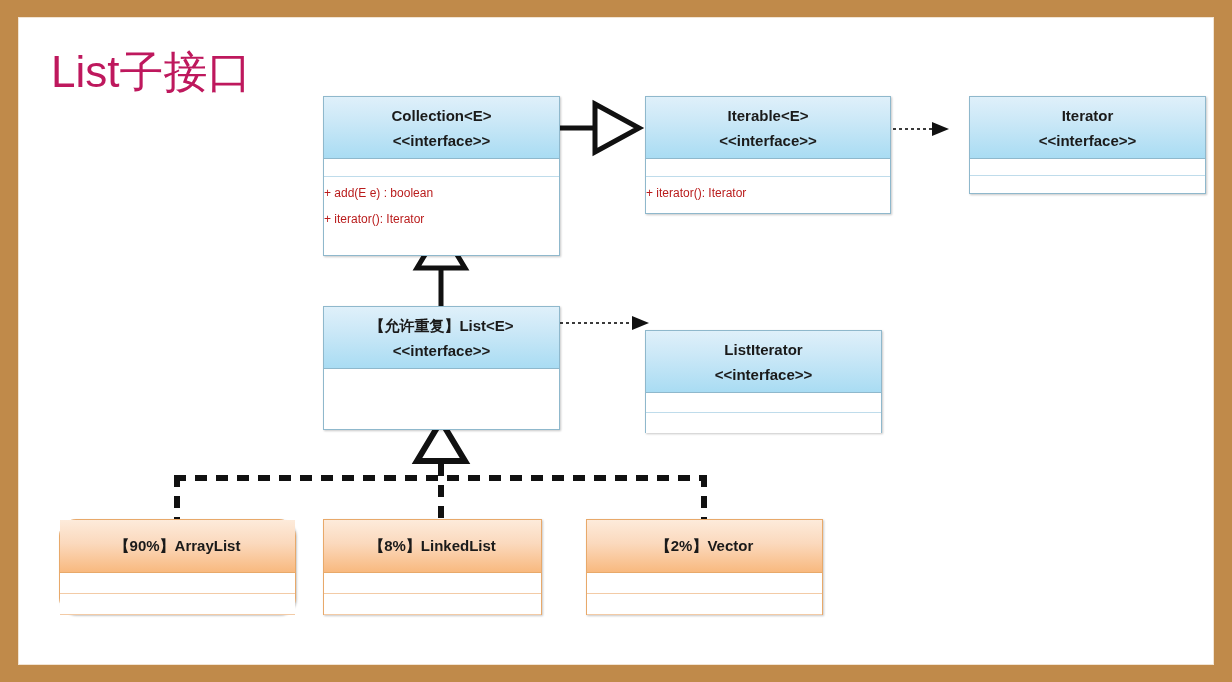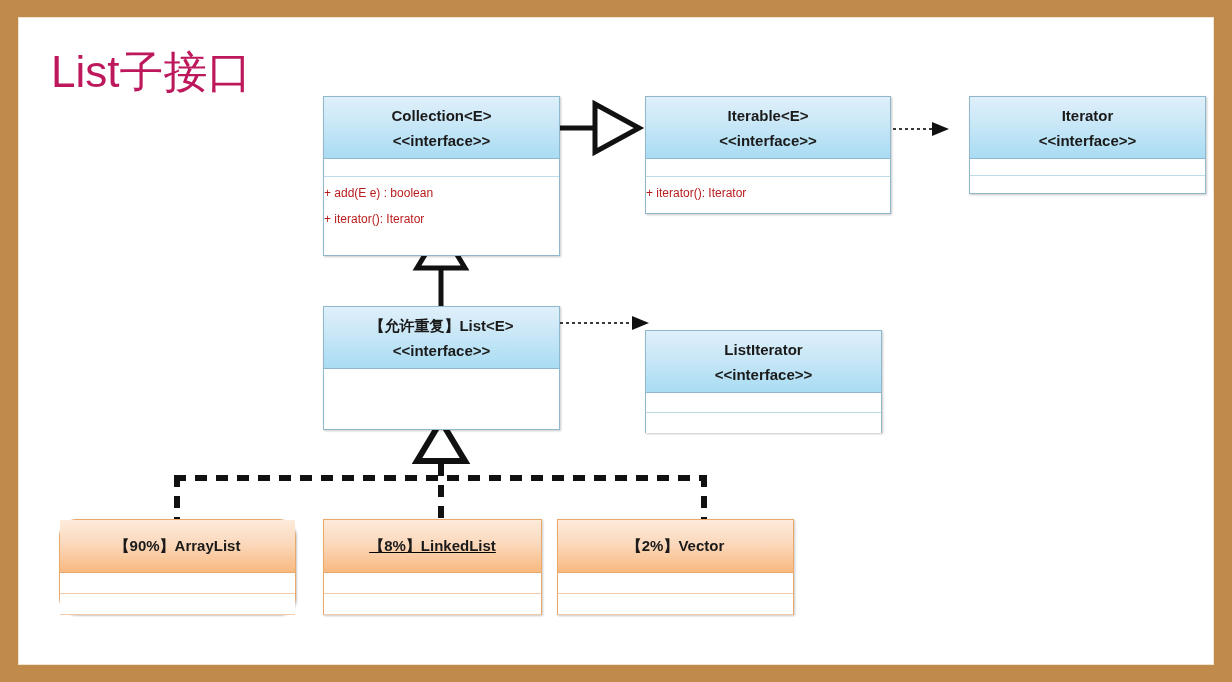--- a/index.html
+++ b/index.html
@@ -200,29 +200,29 @@
     </div>
 
     <div class="uml-box concrete" style="left:40px; top:501px; width:237px; height:96px;border-radius:17px;">
       <div class="hdr" style="height:53px; padding-top:13px;">
         <span class="l1">【90%】ArrayList</span>
       </div>
       <div class="sect" style="height:21px;"></div>
       <div class="sect" style="height:21px;"></div>
     </div>
 
-    <div class="uml-box concrete" style="left:304px; top:501px; width:219px; height:96px;text-decoration:underline;">
+    <div class="uml-box concrete" style="left:304px; top:501px; width:219px; height:96px;">
       <div class="hdr" style="height:53px; padding-top:13px;">
         <span class="l1">【8%】LinkedList</span>
       </div>
       <div class="sect" style="height:21px;"></div>
       <div class="sect" style="height:21px;"></div>
     </div>
 
-    <div class="uml-box concrete" style="left:538px; top:501px; width:237px; height:96px;">
+    <div class="uml-box concrete" style="left:567px; top:501px; width:237px; height:96px;">
       <div class="hdr" style="height:53px; padding-top:13px;">
         <span class="l1">【2%】Vector</span>
       </div>
       <div class="sect" style="height:21px;"></div>
       <div class="sect" style="height:21px;"></div>
     </div>
 
   </div>
 </div>
 

